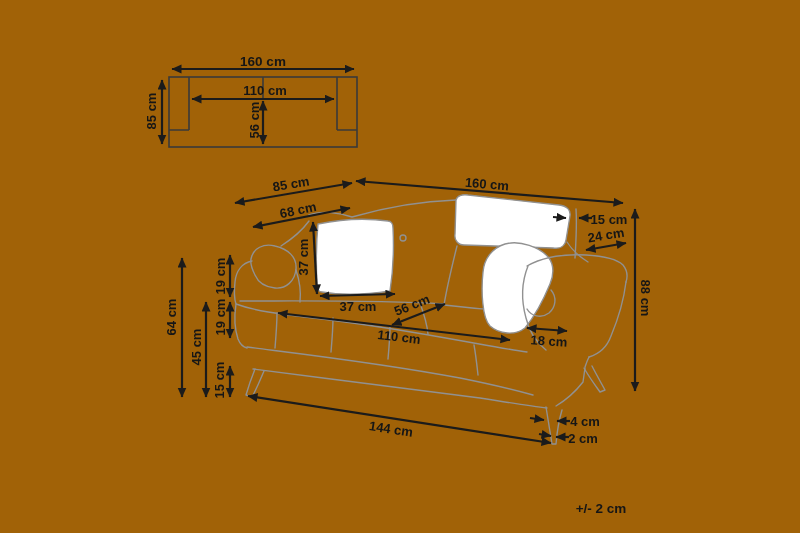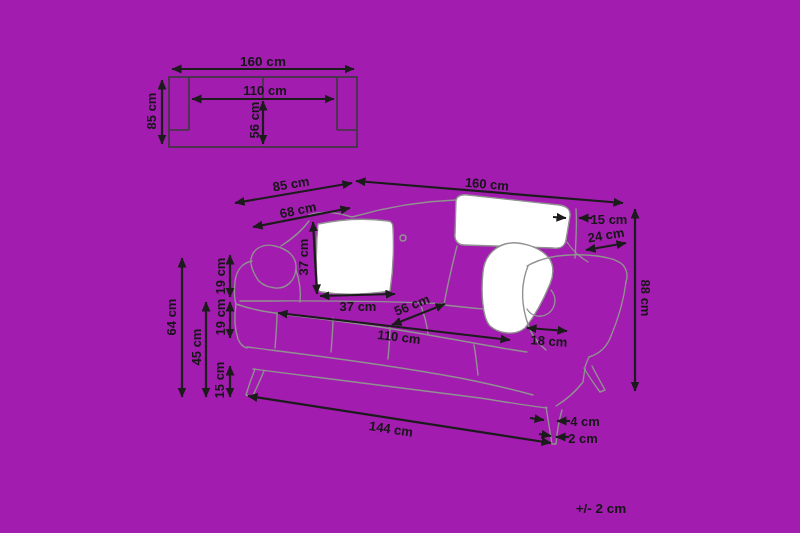--- a/index.html
+++ b/index.html
@@ -1,16 +1,16 @@
 <!DOCTYPE html>
 <html><head>
 <meta charset="utf-8">
 <style>
   html,body{margin:0;padding:0;background:#ffffff;}
-  .stage{position:relative;width:800px;height:533px;background:#a21caf;overflow:hidden;
+  .stage{position:relative;width:800px;height:533px;background:#a16207;overflow:hidden;
          font-family:"Liberation Sans",sans-serif;}
   svg{display:block;}
   .sofa{stroke:#919191;stroke-width:1.4;fill:none;stroke-linecap:round;stroke-linejoin:round;}
   .sofa-fill{stroke:#919191;stroke-width:1.4;fill:#ffffff;stroke-linejoin:round;}
   .tv{stroke:#3a3a3a;stroke-width:1.6;fill:none;stroke-linejoin:miter;}
   .dim{stroke:#1b1b1b;stroke-width:2.2;fill:none;}
   text{font-weight:bold;fill:#161616;font-size:13px;font-family:"Liberation Sans",sans-serif;}
   .big{font-size:13.5px;}
 </style>
 </head>

